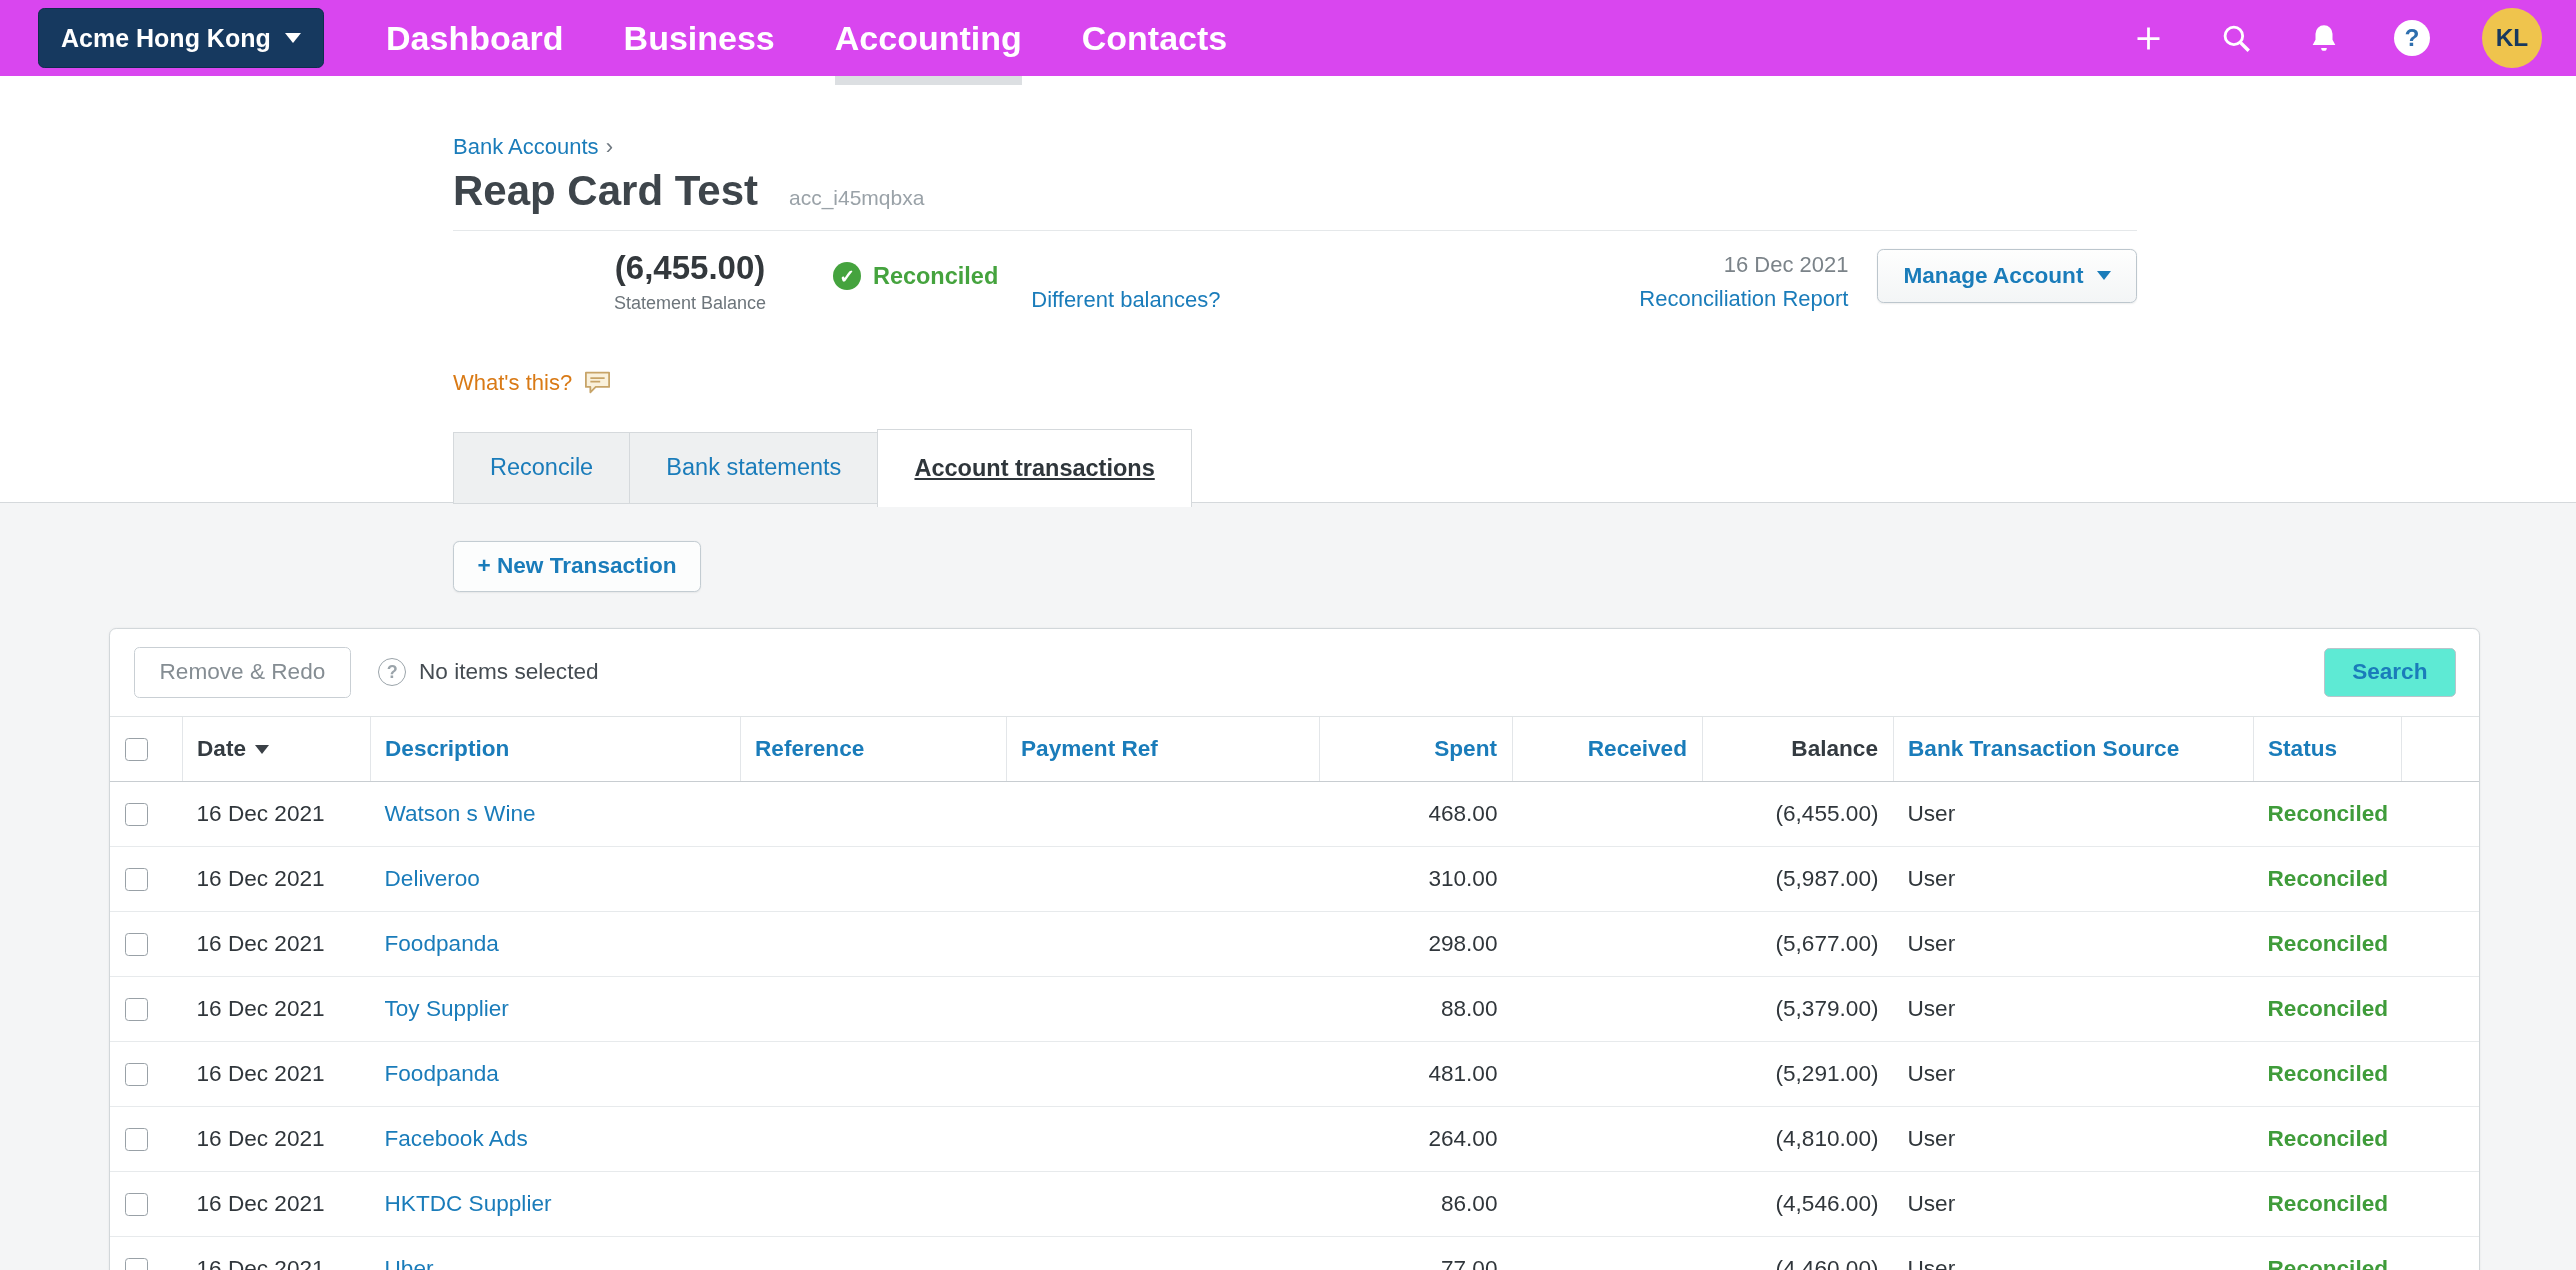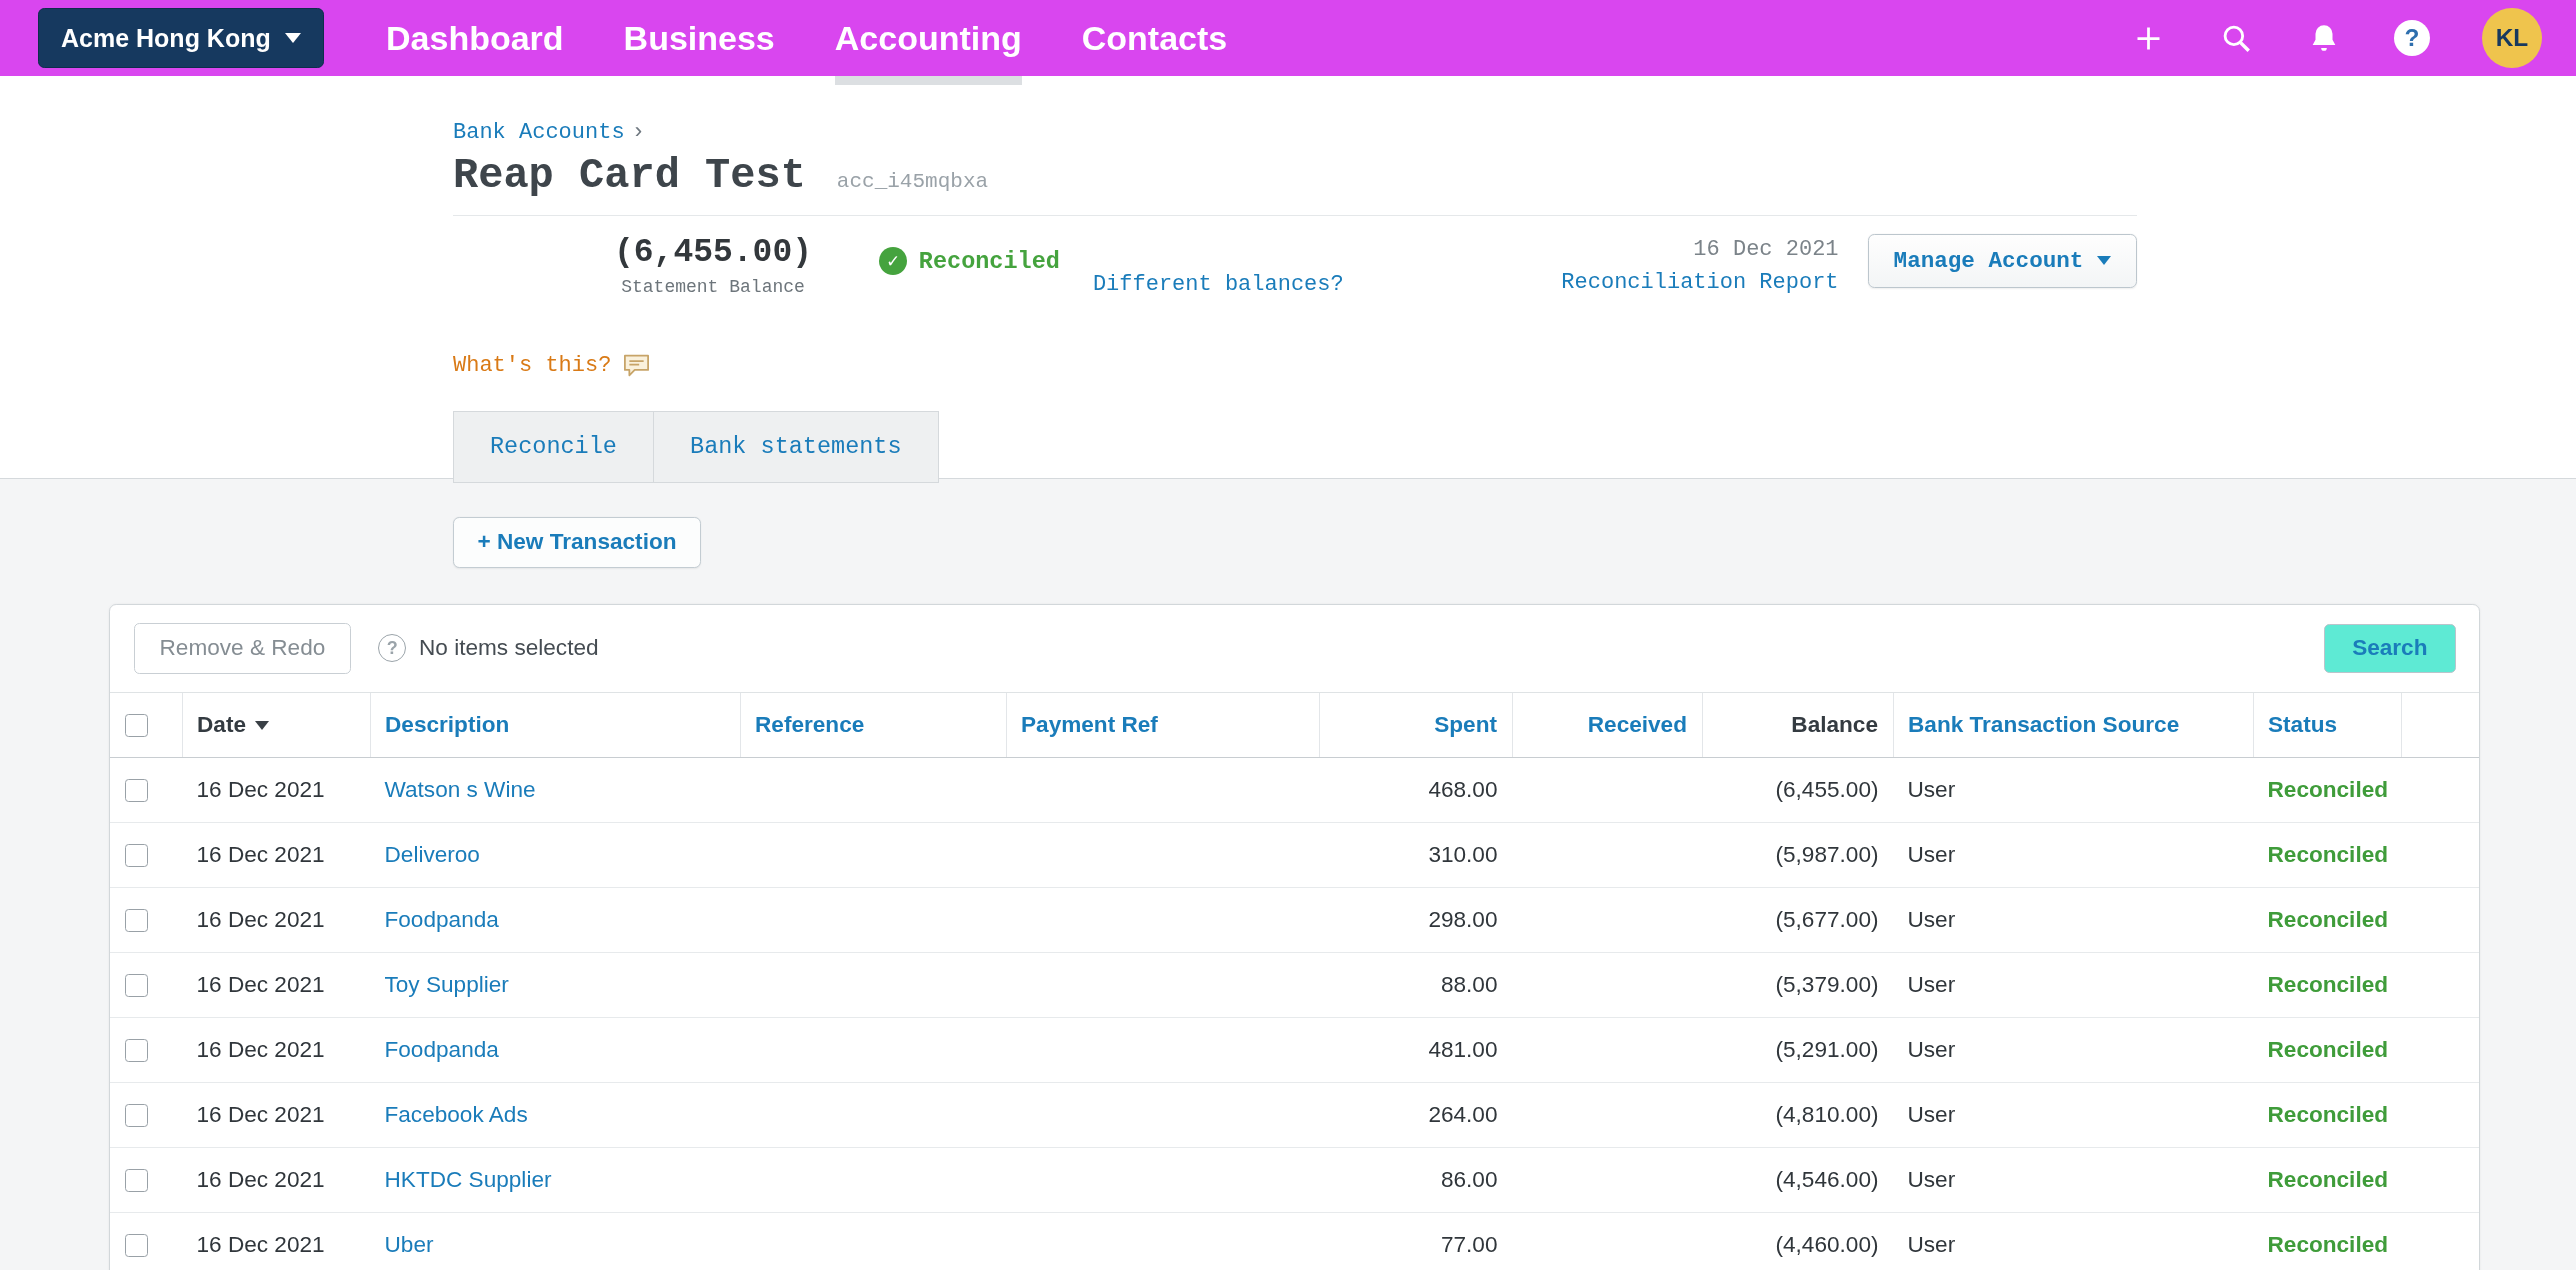--- a/index.html
+++ b/index.html
@@ -18,21 +18,21 @@
   .nav-item.active::after { content: ""; position: absolute; left: 0; right: 0; bottom: -9px; height: 9px; background: #dcdfe2; }
   .nav-right { margin-left: auto; display: flex; align-items: center; gap: 52px; }
   .nav-icon { width: 36px; height: 36px; display: flex; align-items: center; justify-content: center; cursor: pointer; }
   .help-badge { width: 36px; height: 36px; border-radius: 50%; background: #fff; color: #2e6fae; font-size: 24.4px; font-weight: bold;
                 display: flex; align-items: center; justify-content: center; cursor: pointer; }
   .avatar { width: 60px; height: 60px; border-radius: 50%; background: #efc44d; color: #17395e; font-size: 24.4px; font-weight: bold;
             display: flex; align-items: center; justify-content: center; cursor: pointer; }
 
   
   .page-head { background: #fff; }
-  .head-inner { width: 1684px; margin-left: 453px; padding-top: 44px; font-family: Liberation Mono, monospace; }
+  .head-inner { width: 1684px; margin-left: 453px; padding-top: 58px; }
   .breadcrumb { font-size: 22px; }
   .breadcrumb a { color: #1a7cba; }
   .breadcrumb .sep { color: #6f7880; margin-left: 7.2px; }
   .title-row { margin-top: 7.2px; display: flex; align-items: baseline; gap: 31px; }
   .page-title { font-size: 42px; font-weight: bold; color: #3e454b; }
   .acct-code { font-size: 21px; color: #9aa2a8; }
   .head-divider { margin-top: 14.5px; border-bottom: 0.9px solid #e5e8ea; }
 
   .balance-row { margin-top: 18px; display: flex; align-items: flex-start; }
   .balance-block { margin-left: 161px; text-align: center; }
@@ -180,20 +180,23 @@
         <path d="M8 9h16M8 13h11" stroke="#c7a468" stroke-width="2"></path>
       </svg>
     </div>
 
     <div class="tabs">
       <div class="tab">
           <span>Reconcile</span>
         </div>
       <div class="tab">
           <span>Bank statements</span>
+        </div>
+      <div class="tab active">
+          <span>Account transactions</span>
         </div>
     </div>
   </div>
 </div>
 
 <div class="content">
   <button class="new-tx-btn">+ New Transaction</button>
 
   <div class="panel">
     <div class="panel-toolbar">

